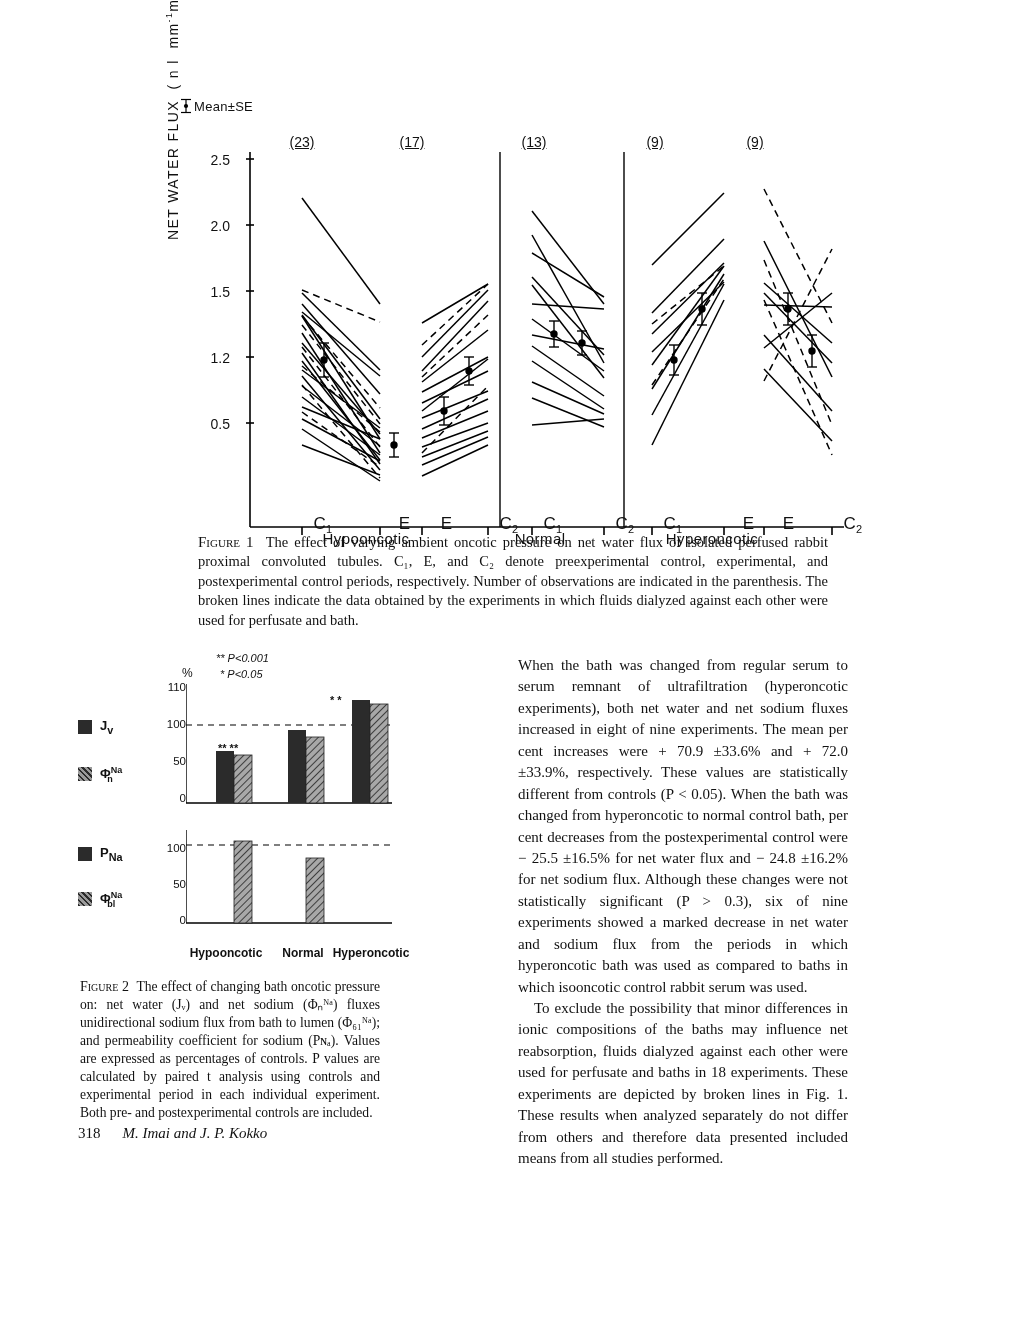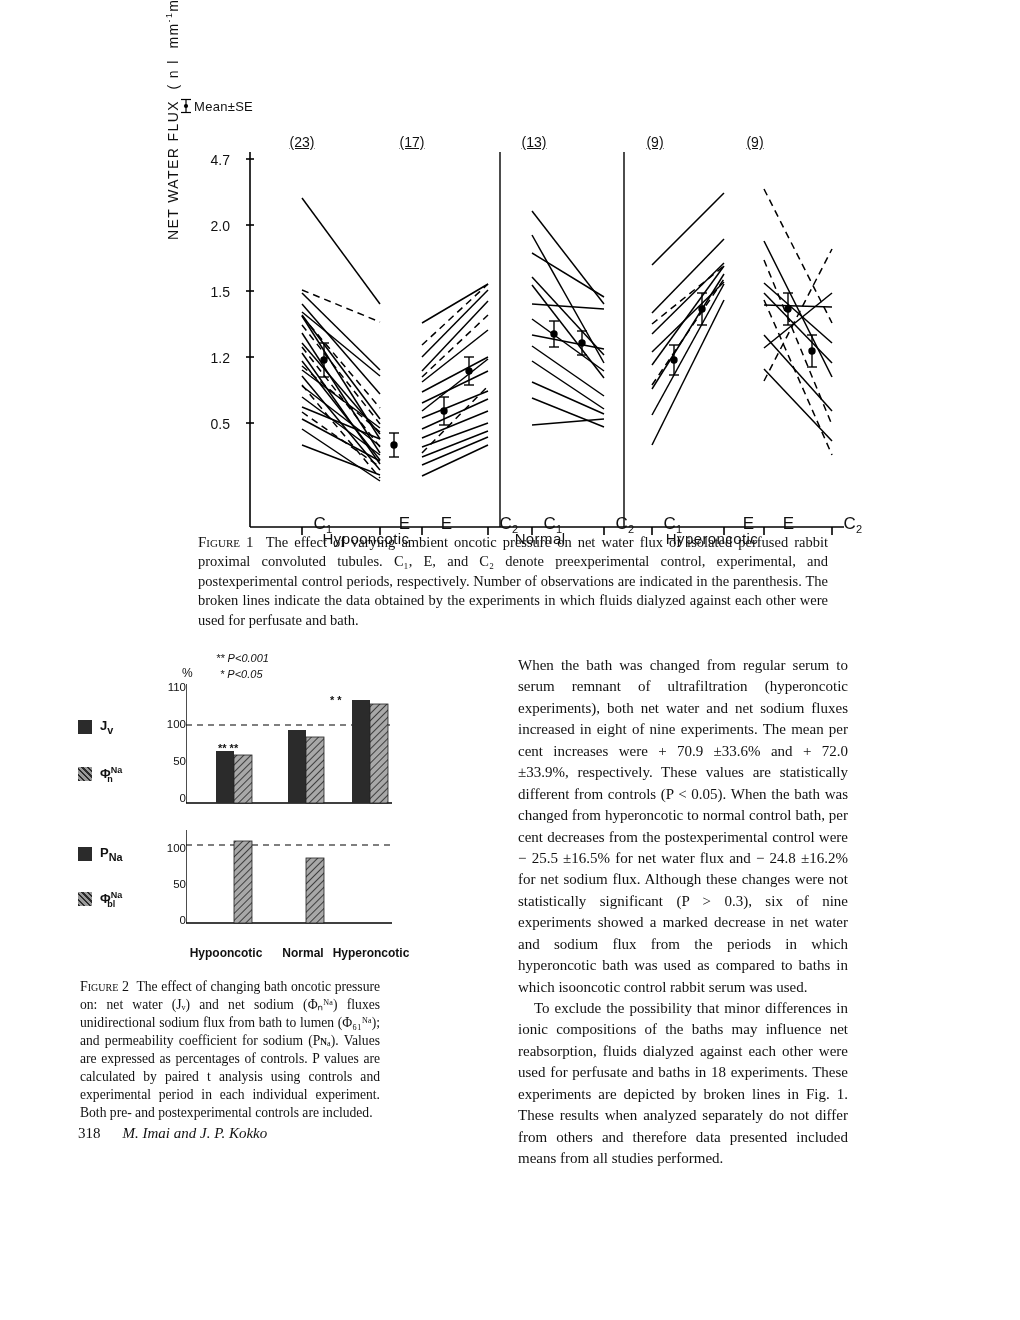--- a/index.html
+++ b/index.html
@@ -211,21 +211,21 @@
     </div>
 
     <div class="fig1-n" style="left:108px">(23)</div>
     <div class="fig1-n" style="left:218px">(17)</div>
     <div class="fig1-n" style="left:340px">(13)</div>
     <div class="fig1-n" style="left:461px">(9)</div>
     <div class="fig1-n" style="left:561px">(9)</div>
 
     <div id="yaxis-title">NET WATER FLUX&nbsp; ( n l&nbsp; mm<sup style="font-size:9px">-1</sup>min)</div>
 
-    <div class="ytick-label" style="left:22px; top:62px">4.7</div>
+    <div class="ytick-label" style="left:22px; top:62px">2.5</div>
     <div class="ytick-label" style="left:22px; top:128px">2.0</div>
     <div class="ytick-label" style="left:22px; top:194px">1.5</div>
     <div class="ytick-label" style="left:22px; top:260px">1.2</div>
     <div class="ytick-label" style="left:22px; top:326px">0.5</div>
 
     <svg width="620" height="410" viewBox="0 0 620 410" style="position:absolute; left:62px; top:55px;">
 
       <line x1="18" y1="7" x2="18" y2="382" stroke="#000" stroke-width="1.6"></line>
       <line x1="14" y1="14" x2="22" y2="14" stroke="#000" stroke-width="1.6"></line>
       <line x1="14" y1="80" x2="22" y2="80" stroke="#000" stroke-width="1.6"></line>

